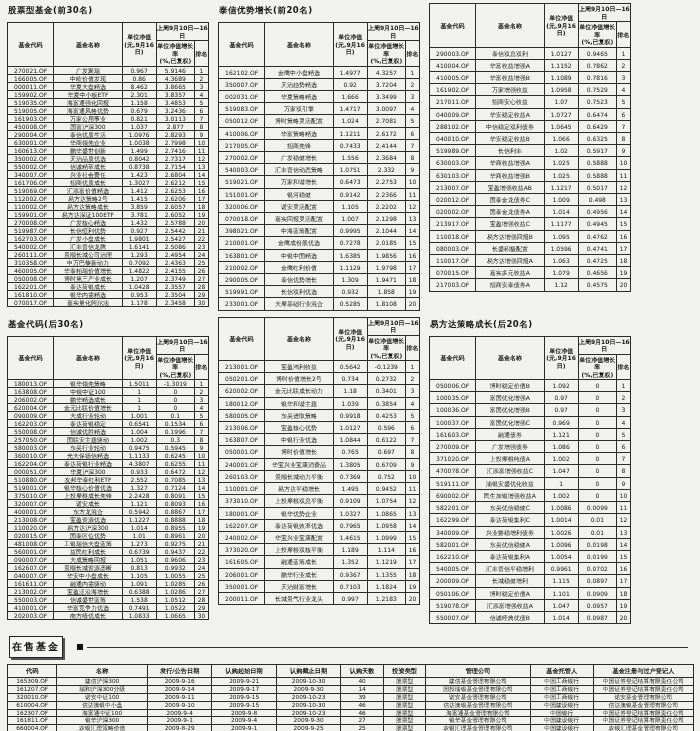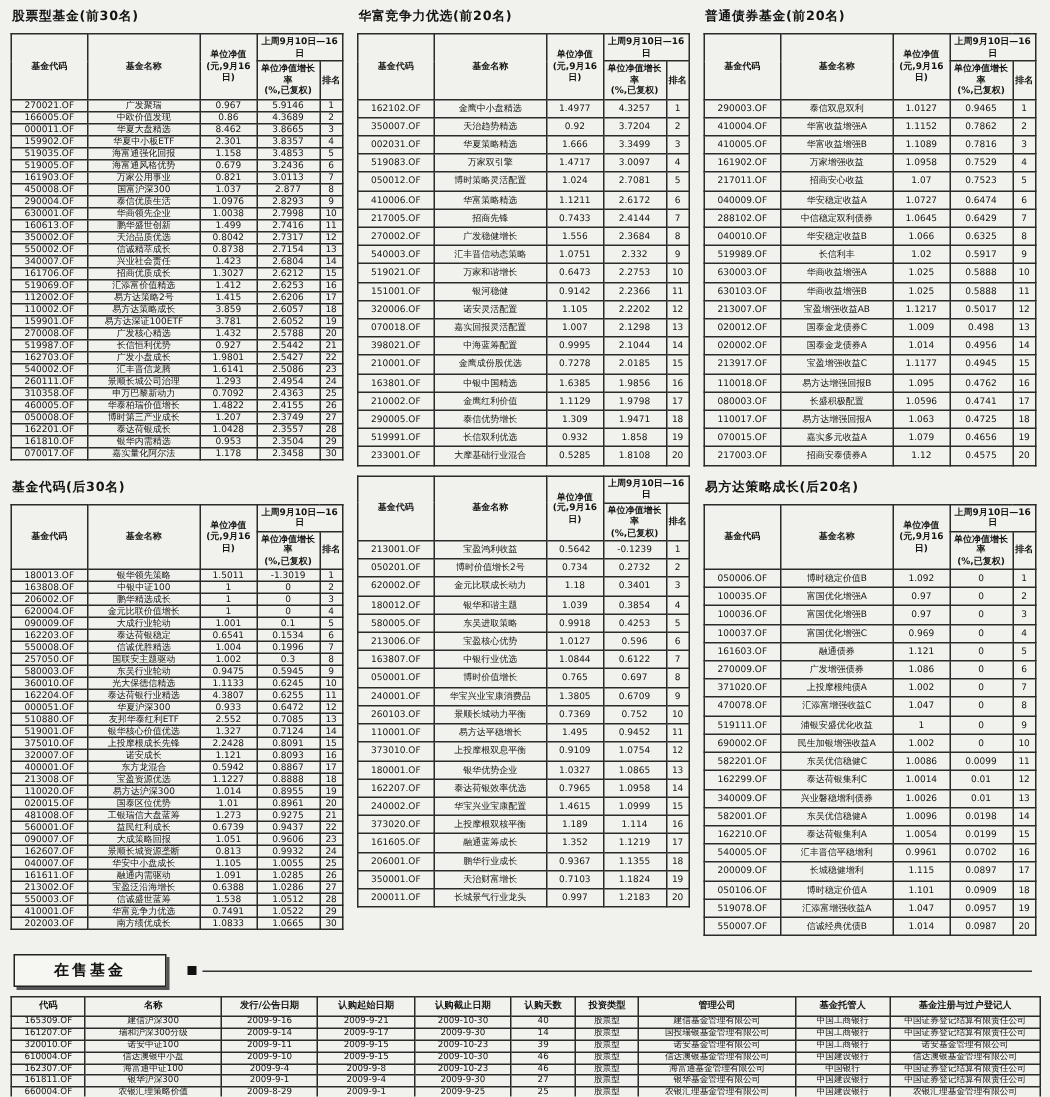--- a/index.html
+++ b/index.html
@@ -4,39 +4,39 @@
 <style>
   html,body{margin:0;padding:0;}
   body{
     width:700px;height:731px;overflow:hidden;
     background:#f1f1ed;color:#141414;
     font-family:"DejaVu Sans",sans-serif;
     -webkit-font-smoothing:antialiased;
   }
   .page{padding:3px 6px 0 7px;}
   .grid{display:flex;gap:9px;}
-  .col{width:222px;flex:0 0 auto;}
+  .col{width:202px;flex:0 0 auto;}
   .tbl-title{font-size:8.5px;font-weight:bold;margin:2px 0 5px 1px;letter-spacing:.5px;}
   table{border-collapse:collapse;width:100%;table-layout:fixed;}
   th,td{border:1px solid #2b2b2b;text-align:center;padding:0;overflow:hidden;white-space:nowrap;}
   th{font-size:6px;font-weight:bold;line-height:1.25;white-space:pre-line;padding:1px 0;}
   td{font-size:6px;}
   .fund-table td{line-height:7px;}
   .fund-table.rows20 td{line-height:11.2px;}
   .fund-table col.c-code{width:23%;}
   .fund-table col.c-name{width:34%;}
   .fund-table col.c-nav{width:17%;}
   .fund-table col.c-growth{width:19%;}
   .fund-table col.c-rank{width:7%;}
   .sec2{margin-top:6px;}
   
   .onsale-head{display:flex;align-items:center;margin:12px 2px 6px 2px;}
   .onsale-box{
     border:1.5px solid #222;box-shadow:2px 2px 0 #555;background:#f6f6f2;
-    font-size:10px;font-weight:bold;padding:3px 26px;letter-spacing:2px;
+    font-size:10px;font-weight:bold;padding:3px 2px;letter-spacing:2px;
   }
   .onsale-sq{width:6px;height:6px;background:#111;margin:0 4px 0 14px;flex:0 0 auto;}
   .onsale-line{flex:1;height:1px;background:#333;margin-right:4px;}
   .onsale-table td{font-size:5.8px;line-height:6.9px;}
   .onsale-table th{font-size:6.2px;padding:2px 0;}
 </style>
 </head>
 <body>
 
 <div class="page">
@@ -275,21 +275,21 @@
               <td>嘉实量化阿尔法</td>
               <td>1.178</td>
               <td>2.3458</td>
               <td>30</td>
             </tr>
           </tbody>
       </table>
     </div>
 
     <div class="col">
-      <div class="tbl-title">华富竞争力优选(前20名)</div>
+      <div class="tbl-title">泰信优势增长(前20名)</div>
       <table class="fund-table rows20">
         <colgroup>
             <col class="c-code">
             <col class="c-name">
             <col class="c-nav">
             <col class="c-growth">
             <col class="c-rank">
           </colgroup>
         <thead>
           <tr>
@@ -444,21 +444,20 @@
               <td>大摩基础行业混合</td>
               <td>0.5285</td>
               <td>1.8108</td>
               <td>20</td>
             </tr>
           </tbody>
       </table>
     </div>
 
     <div class="col">
-      <div class="tbl-title">普通债券基金(前20名)</div>
       <table class="fund-table rows20">
         <colgroup>
             <col class="c-code">
             <col class="c-name">
             <col class="c-nav">
             <col class="c-growth">
             <col class="c-rank">
           </colgroup>
         <thead>
           <tr>

